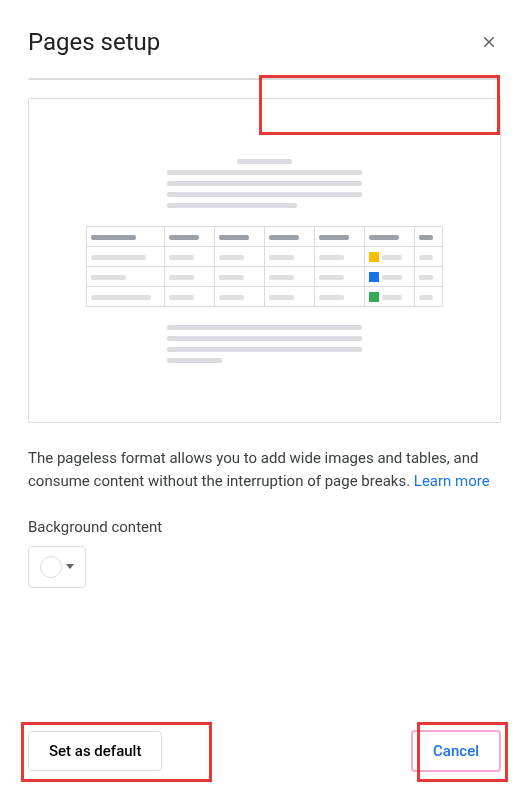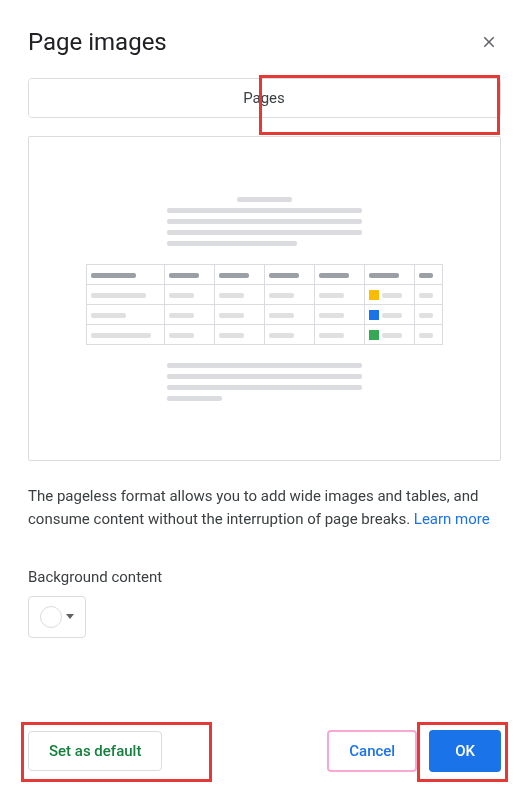--- a/index.html
+++ b/index.html
@@ -122,21 +122,21 @@
       display: flex;
       flex-direction: column;
       gap: 6px;
       align-items: flex-start;
       width: 195px;
     }
     .description {
       font-size: 15px;
       color: #3c4043;
       line-height: 1.55;
-      margin-bottom: 36px;
+      margin-bottom: 24px;
     }
     .learn-more {
       color: #1a73e8;
       text-decoration: none;
     }
     .bg-label {
       font-size: 15px;
       color: #3c4043;
       margin-bottom: 10px;
     }
@@ -182,21 +182,21 @@
       padding: 10px 20px;
       border-radius: 4px;
       font-size: 15px;
       cursor: pointer;
       border: none;
       background: #fff;
       font-family: inherit;
     }
     .btn-default {
       border: 1px solid #dadce0;
-      color: #15803d;
+      color: #000000;
       font-weight: 500;
     }
     .btn-cancel {
       border: 2px solid #f9a8d4;
       color: #1a73e8;
       font-weight: 500;
     }
     .btn-ok {
       background: #1a73e8;
       color: #fff;
@@ -213,30 +213,29 @@
       bottom: 18px;
       right: 21px;
       width: 91px;
       height: 60px;
     }
   </style>
 </head>
 <body>
 
 <div class="header">
-  <div class="title">Page images</div>
+  <div class="title">Pages setup</div>
   <div class="close-btn">
     <svg viewBox="0 0 24 24" fill="currentColor">
       <path d="M19 6.41L17.59 5 12 10.59 6.41 5 5 6.41 10.59 12 5 17.59 6.41 19 12 13.41 17.59 19 19 17.59 13.41 12z"></path>
     </svg>
   </div>
 </div>
 
 <div class="tabs">
-  <div class="tab">Pages</div>
 </div>
 
 <div class="highlight-red highlight-tab"></div>
 
 <div class="preview">
   <div class="preview-lines">
     <div class="line" style="width:55px;"></div>
     <div class="line" style="width:195px;"></div>
     <div class="line" style="width:195px;"></div>
     <div class="line" style="width:195px;"></div>
@@ -297,18 +296,17 @@
 <div class="bg-label">Background content</div>
 <div class="color-picker">
   <div class="color-swatch"></div>
   <div class="dropdown-arrow"></div>
 </div>
 
 <div class="footer">
   <button class="btn btn-default">Set as default</button>
   <div class="footer-right">
     <button class="btn btn-cancel">Cancel</button>
-    <button class="btn btn-ok">OK</button>
   </div>
 </div>
 
 <div class="highlight-red highlight-default"></div>
 <div class="highlight-red highlight-ok"></div>
 
 </body></html>

